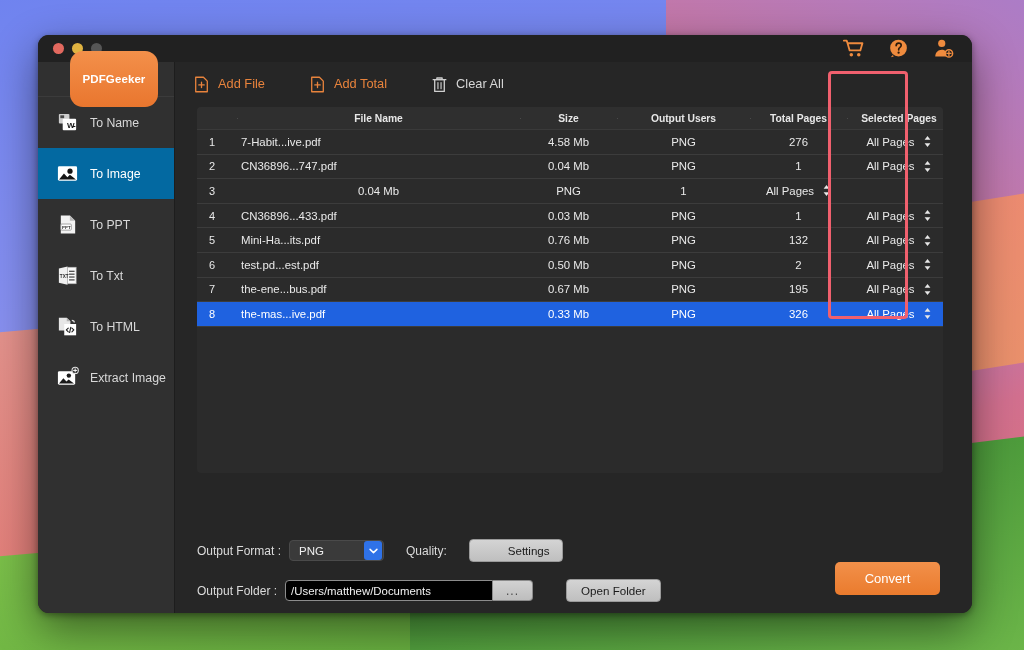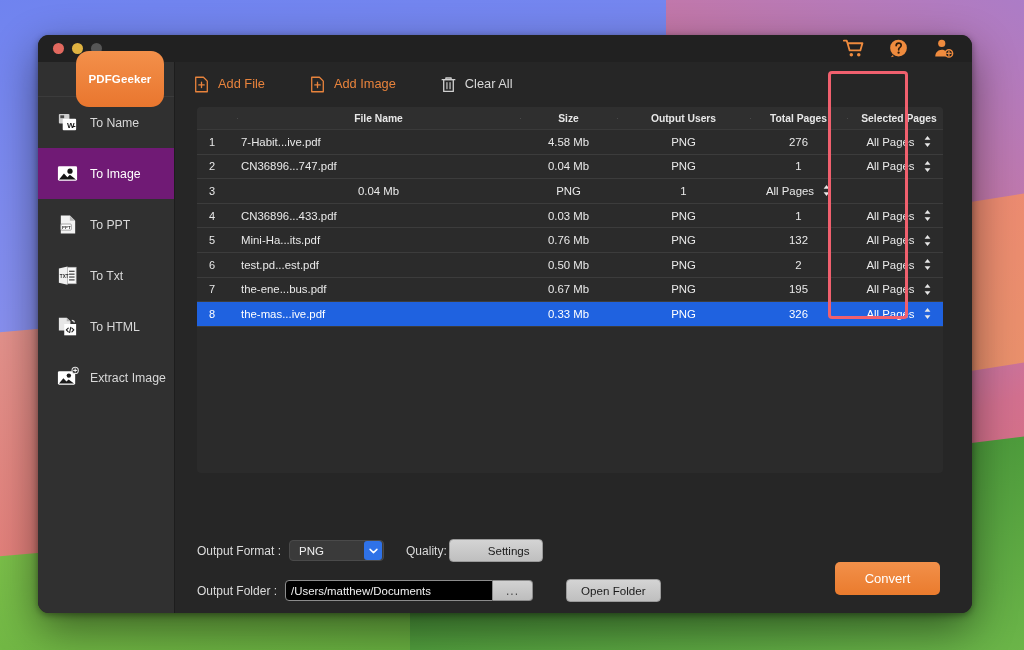--- a/index.html
+++ b/index.html
@@ -95,28 +95,28 @@
     position:relative;
     border-right:1px solid #1d1d1d;
   }
   #brand-row{ height:35px; display:flex; align-items:center; justify-content:center;
               border-bottom:1px solid #3b3b3b; }
   #brand-badge{
     background:linear-gradient(180deg,#f3904a,#e9762e);
     color:#fff; font-size:11.5px; font-weight:700;
     padding:22px 13px; border-radius:13px;
     letter-spacing:.1px; white-space:nowrap;
-    position:relative; left:14px;
+    position:relative; left:8px;
   }
   .nav-item{
     height:51px; display:flex; align-items:center; gap:11px;
     padding-left:18px; cursor:pointer; color:#d8d8d8;
     font-size:12.3px;
   }
-  .nav-item.active{ background:#701a75; color:#fff; }
+  .nav-item.active{ background:#0369a1; color:#fff; }
   .nav-icon{ width:23px;height:23px; flex:0 0 23px; display:block; }
 
   
   #main{ flex:1; background:#262626; display:flex; flex-direction:column; min-width:0; position:relative; }
 
   #toolbar{
     height:45px; flex:0 0 45px;
     display:flex; align-items:center; padding-left:18px; gap:0;
   }
   .tb-btn{
@@ -197,21 +197,21 @@
     background:#2f72e8; border-radius:3px;
     display:flex;align-items:center;justify-content:center;
   }
   #quality-label{ margin-left:22px; font-size:12px; color:#dcdcdc; }
   .gbtn{
     background:linear-gradient(180deg,#d4d4d4,#bfbfbf);
     color:#1a1a1a; font-size:11.6px;
     border:1px solid #9a9a9a; border-radius:4px;
     padding:4px 12px; cursor:pointer; white-space:nowrap;
   }
-  #settings-btn{ margin-left:2px;padding-left:38px; }
+  #settings-btn{ margin-left:22px;padding-left:38px; }
   #folder-field{
     margin-left:8px;
     width:208px; height:21px;
     background:#000; border:1px solid #8c8c8c; border-top-left-radius:4px; border-bottom-left-radius:4px;
     display:flex; align-items:center; padding-left:5px;
     font-size:11.4px; color:#f2f2f2; overflow:hidden; white-space:nowrap;
   }
   #folder-browse{
     width:40px;height:21px;
     background:linear-gradient(180deg,#d2d2d2,#bdbdbd);
@@ -354,21 +354,21 @@
             <path d="M3.5 1.6h10l5 5v13.8h-15z" fill="none" stroke="#e8833c" stroke-width="1.7" stroke-linejoin="round"></path>
             <path d="M11 8v7M7.5 11.5h7" stroke="#e8833c" stroke-width="1.7" stroke-linecap="round"></path>
           </svg>
           <span class="lbl">Add File</span>
         </div>
         <div class="tb-btn orange">
           <svg class="tbi" viewBox="0 0 22 22">
             <path d="M3.5 1.6h10l5 5v13.8h-15z" fill="none" stroke="#e8833c" stroke-width="1.7" stroke-linejoin="round"></path>
             <path d="M11 8v7M7.5 11.5h7" stroke="#e8833c" stroke-width="1.7" stroke-linecap="round"></path>
           </svg>
-          <span class="lbl">Add Image</span>
+          <span class="lbl">Add Total</span>
         </div>
         <div class="tb-btn gray">
           <svg class="tbi" viewBox="0 0 22 22">
             <path d="M2.8 4.8h16.4" stroke="#cfcfcf" stroke-width="1.7" stroke-linecap="round"></path>
             <path d="M7.6 4.8V2.6h6.8v2.2" fill="none" stroke="#cfcfcf" stroke-width="1.7" stroke-linejoin="round"></path>
             <path d="M4.8 4.8h12.4v15.1H4.8z" fill="none" stroke="#cfcfcf" stroke-width="1.7" stroke-linejoin="round"></path>
             <path d="M9 8.4v8M13 8.4v8" stroke="#cfcfcf" stroke-width="1.5" stroke-linecap="round"></path>
           </svg>
           <span class="lbl">Clear All</span>
         </div>

